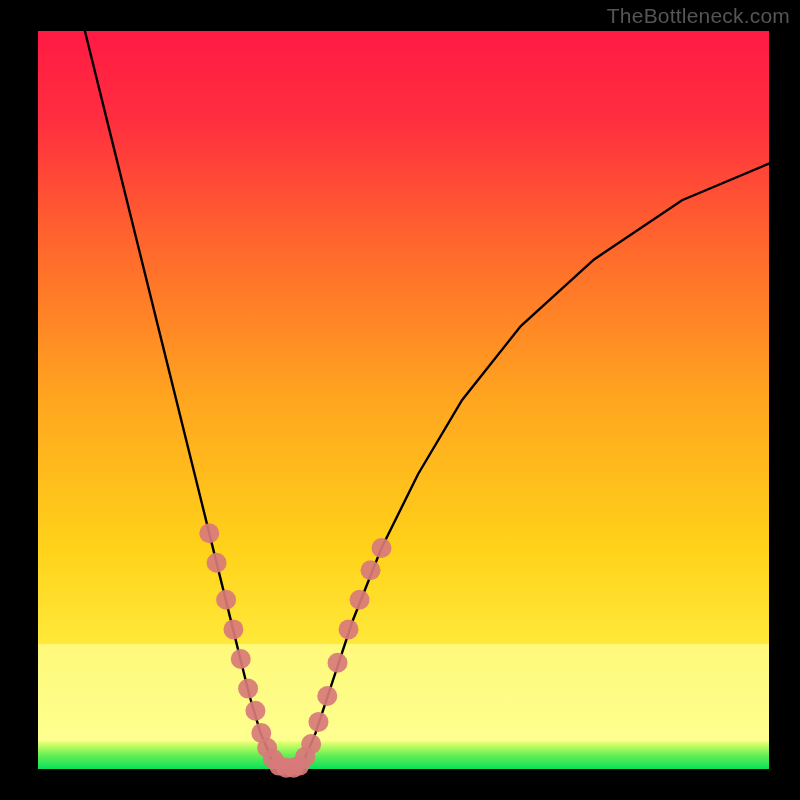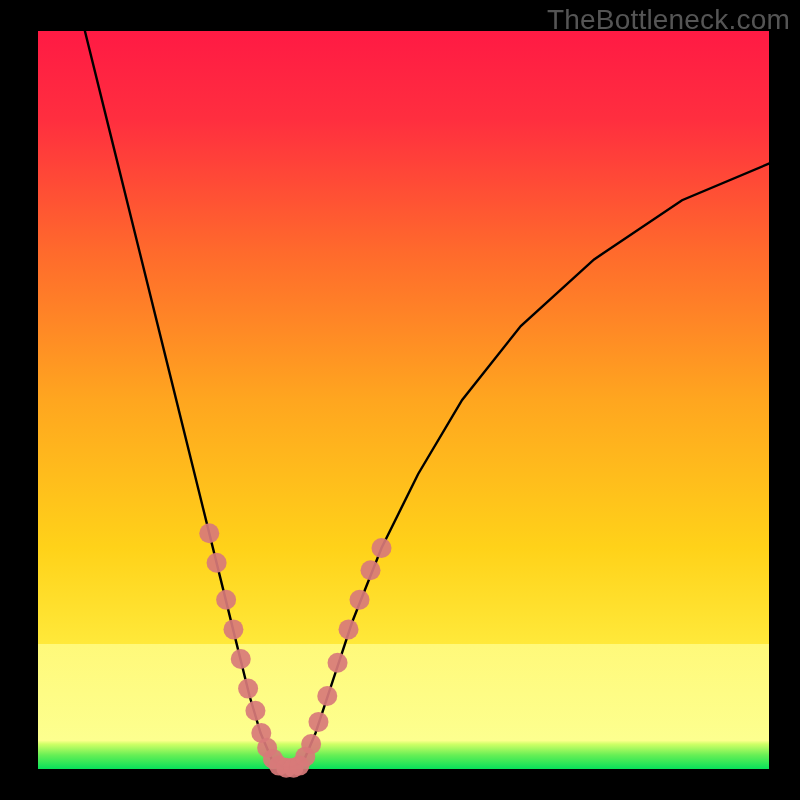--- a/index.html
+++ b/index.html
@@ -14,21 +14,21 @@
     position: relative;
     width: 800px;
     height: 800px;
     background: #000;
   }
   .watermark {
     position: absolute;
     top: 4px;
     right: 10px;
     color: #555555;
-    font-size: 28px;
+    font-size: 21px;
     font-weight: 500;
     z-index: 50;
     letter-spacing: 0.2px;
   }
   svg.plot {
     position: absolute;
     top: 0;
     left: 0;
   }
 </style>

